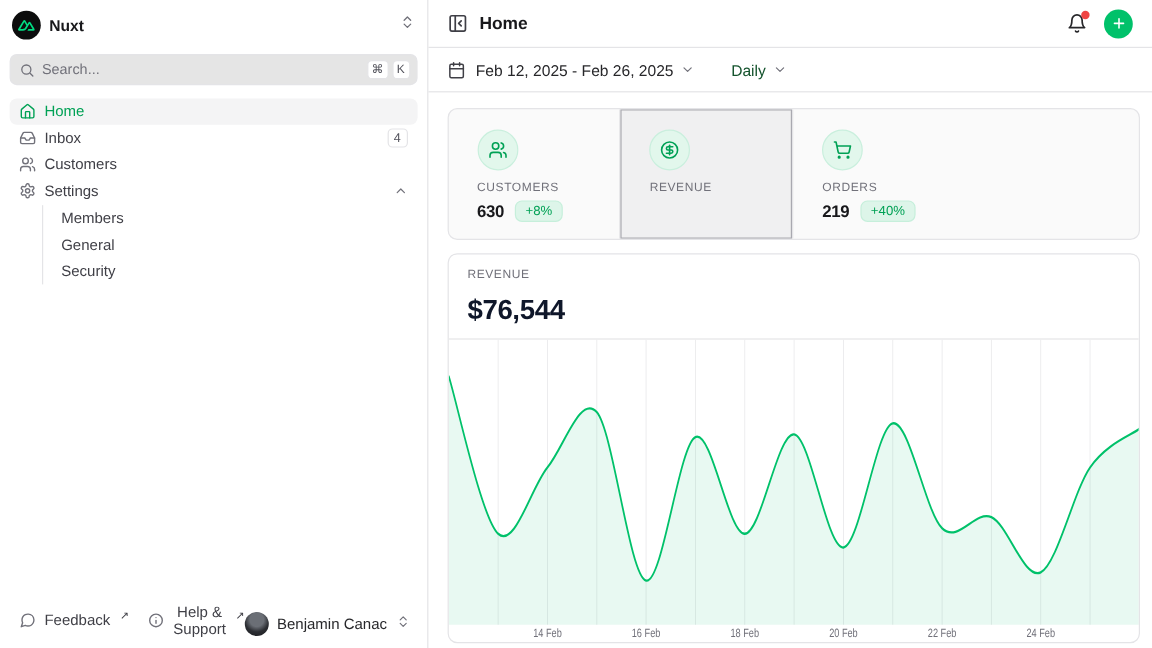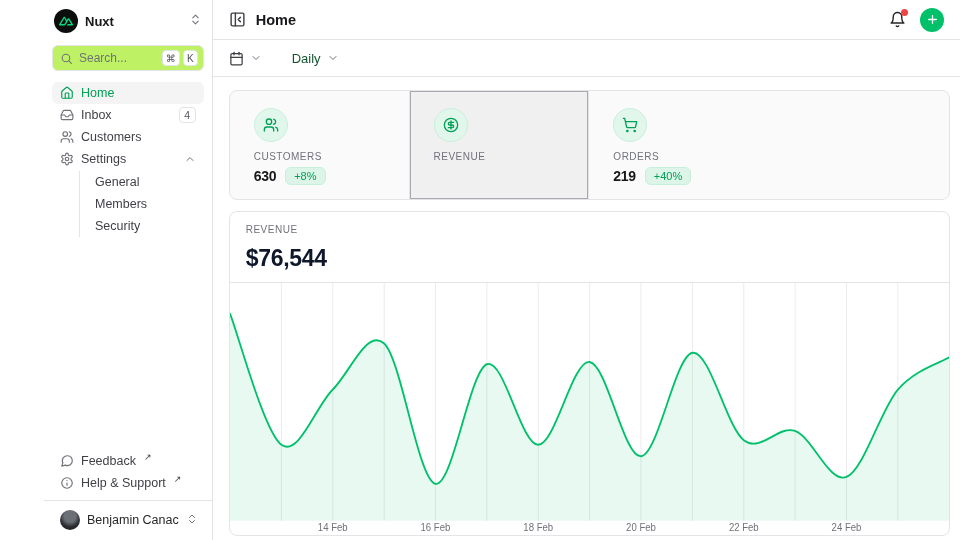--- a/index.html
+++ b/index.html
@@ -1,45 +1,45 @@
 <!DOCTYPE html>
 <html><head>
 <meta charset="utf-8">
 <style>
   * { margin:0; padding:0; box-sizing:border-box; }
   html,body { width:960px; height:540px; overflow:hidden; background:#fff;
     font-family:"Liberation Sans", sans-serif; color:#18181b; }
-  .app { display:flex; width:960px; height:540px;padding-left:44px; }
+  .app { display:flex; width:960px; height:540px; }
 
   
   .sidebar { flex:0 0 144px; border-right:1px solid #e4e4e7; background:#fff;
     display:flex; flex-direction:column; padding:8px 8px 6px; }
   .workspace { display:flex; align-items:center; gap:7px; height:26px; margin-bottom:11px; padding:0 2px; cursor:pointer; }
   .logo-circle { width:24px; height:24px; border-radius:50%; background:#0c0d0d; display:flex; align-items:center; justify-content:center; flex:0 0 24px; }
   .workspace-name { font-size:13px; font-weight:700; color:#18181b; }
   .icon-updown { margin-left:auto; color:#71717a; }
-  .search-box { height:26px; border:1px solid #e4e4e7; border-radius:6px; background:#bef264;
+  .search-box { height:26px; border:1px solid #e4e4e7; border-radius:6px; background:#e5e5e5;
     display:flex; align-items:center; gap:6px; padding:0 5px 0 7px; margin-bottom:11px; cursor:text; }
   .search-box .ph { font-size:12px; color:#71717a; }
   .kbds { margin-left:auto; display:flex; gap:3px; }
   .kbd { min-width:15px; height:16px; border:1px solid #e4e4e7; border-radius:4px; background:#fff;
     font-size:10px; color:#52525b; display:flex; align-items:center; justify-content:center; padding:0 3px; }
   .nav { display:flex; flex-direction:column; }
   .nav-item { height:22px; display:flex; align-items:center; gap:7px; padding:0 8px; border-radius:6px;
     font-size:12.5px; font-weight:500; color:#3f3f46; cursor:pointer; }
   .nav-item .nicon { color:#71717a; display:flex; }
   .nav-item.active { background:#f4f4f5; color:#00a155; }
   .nav-item.active .nicon { color:#00a155; }
   .count-badge { margin-left:auto; min-width:17px; height:16px; border:1px solid #e4e4e7; border-radius:4px;
     font-size:10.5px; color:#52525b; display:flex; align-items:center; justify-content:center; padding:0 3px; background:#fff; }
   .nav-item .chev { margin-left:auto; color:#71717a; display:flex; }
   .subnav { margin:1px 0 1px 27px; border-left:1px solid #e4e4e7; display:flex; flex-direction:column; }
   .subnav .sub-item { height:22px; display:flex; align-items:center; padding-left:15px;
     font-size:12.5px; font-weight:500; color:#3f3f46; cursor:pointer; border-radius:0 6px 6px 0; }
-  .sidebar-footer { margin-top:auto; display:flex; flex-direction:column; }
+  .sidebar-footer { margin-top:auto; display:flex; flex-direction:row;text-align:center; }
   .ext { font-size:9px; color:#3f3f46; position:relative; top:-4px; margin-left:1px; }
   .sb-divider { border-top:1px solid #e4e4e7; margin:6px -8px 5px; }
   .user-row { height:28px; display:flex; align-items:center; gap:7px; padding:0 6px 0 8px; cursor:pointer; }
   .avatar { width:20px; height:20px; border-radius:50%; flex:0 0 20px;
     background:radial-gradient(circle at 50% 32%, #6b6f76 0 34%, #2c2e33 60%, #17181b 100%); }
   .user-name { font-size:12.5px; font-weight:500; color:#27272a; white-space:nowrap; }
 
   
   .main { flex:1; display:flex; flex-direction:column; min-width:0; }
   .topbar { height:40px; border-bottom:1px solid #e4e4e7; display:flex; align-items:center; padding:0 16px; }
@@ -154,22 +154,22 @@
             </svg>
         </span>
         <span>Settings</span>
         <span class="chev">
           <svg width="12" height="12" viewBox="0 0 24 24" fill="none" stroke="currentColor" stroke-width="2" stroke-linecap="round" stroke-linejoin="round">
               <path d="m18 15-6-6-6 6"></path>
             </svg>
         </span>
       </div>
       <div class="subnav">
+        <div class="sub-item">Members</div>
         <div class="sub-item">General</div>
-        <div class="sub-item">Members</div>
         <div class="sub-item">Security</div>
       </div>
     </nav>
 
     <div class="sidebar-footer">
       <div class="nav-item">
         <span class="nicon">
           <svg width="14" height="14" viewBox="0 0 24 24" fill="none" stroke="currentColor" stroke-width="2" stroke-linecap="round" stroke-linejoin="round">
               <path d="M21 11.5a8.38 8.38 0 0 1-.9 3.8 8.5 8.5 0 0 1-7.6 4.7 8.38 8.38 0 0 1-3.8-.9L3 21l1.9-5.7a8.38 8.38 0 0 1-.9-3.8 8.5 8.5 0 0 1 4.7-7.6 8.38 8.38 0 0 1 3.8-.9h.5a8.48 8.48 0 0 1 8 8z"></path>
             </svg>
@@ -230,20 +230,21 @@
 
     <div class="toolbar">
       <span class="cal-icon">
         <svg width="15" height="15" viewBox="0 0 24 24" fill="none" stroke="currentColor" stroke-width="2" stroke-linecap="round" stroke-linejoin="round">
             <rect x="3" y="4" width="18" height="18" rx="2"></rect>
             <path d="M16 2v4"></path>
             <path d="M8 2v4"></path>
             <path d="M3 10h18"></path>
           </svg>
       </span>
+      <span class="date-text">Feb 12, 2025 - Feb 26, 2025</span>
       <span class="chev-sm">
         <svg width="12" height="12" viewBox="0 0 24 24" fill="none" stroke="currentColor" stroke-width="2" stroke-linecap="round" stroke-linejoin="round">
             <path d="m6 9 6 6 6-6"></path>
           </svg>
       </span>
       <span class="granularity">Daily</span>
       <span class="chev-sm">
         <svg width="12" height="12" viewBox="0 0 24 24" fill="none" stroke="currentColor" stroke-width="2" stroke-linecap="round" stroke-linejoin="round">
             <path d="m6 9 6 6 6-6"></path>
           </svg>

